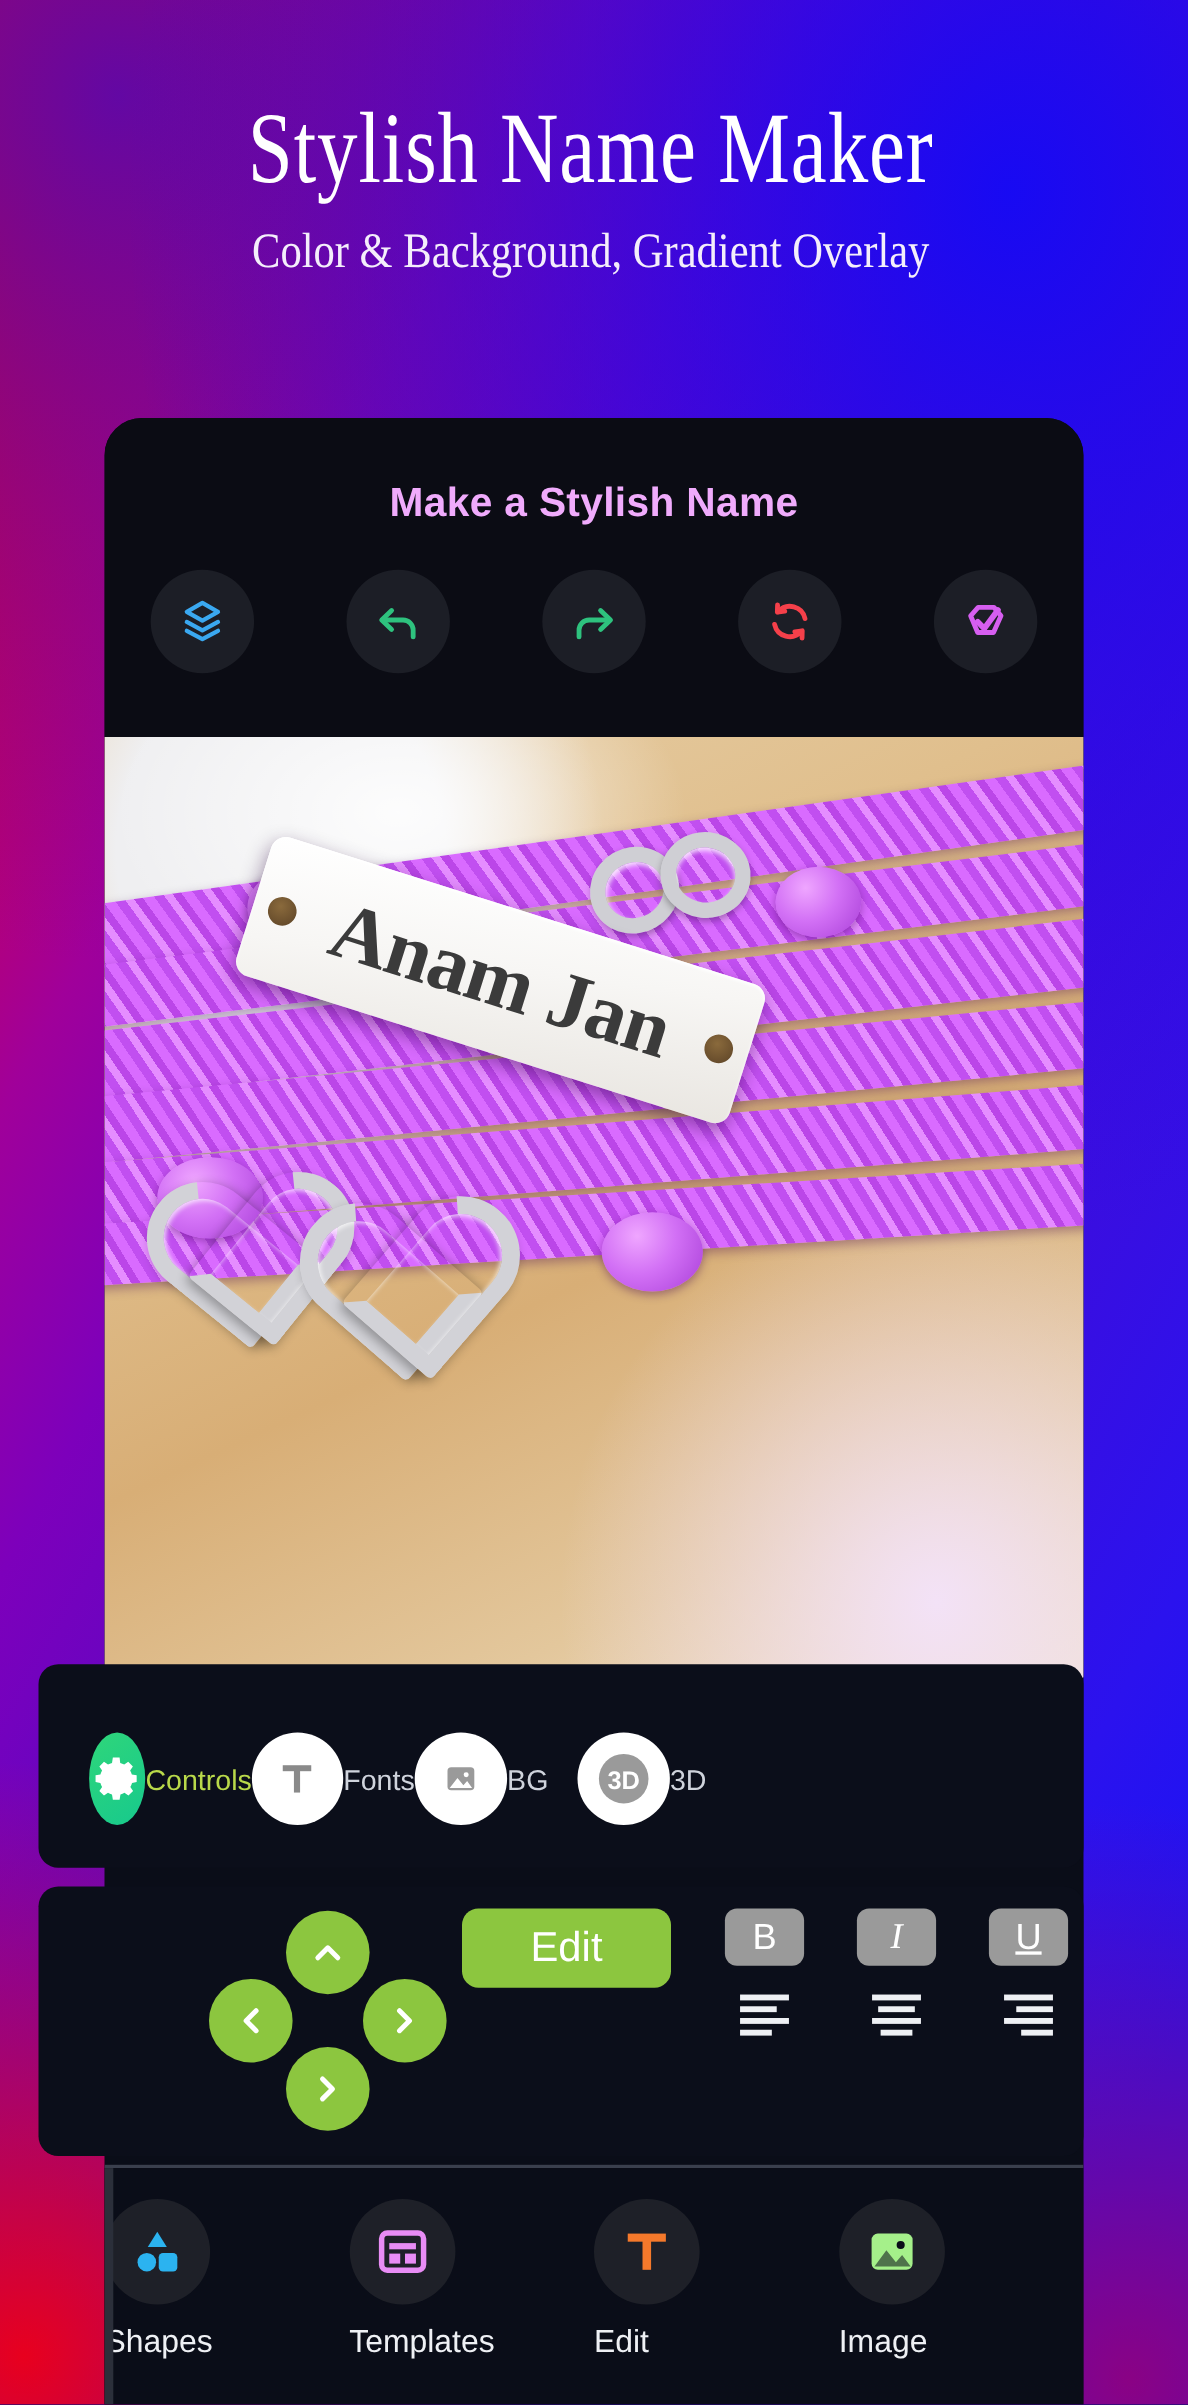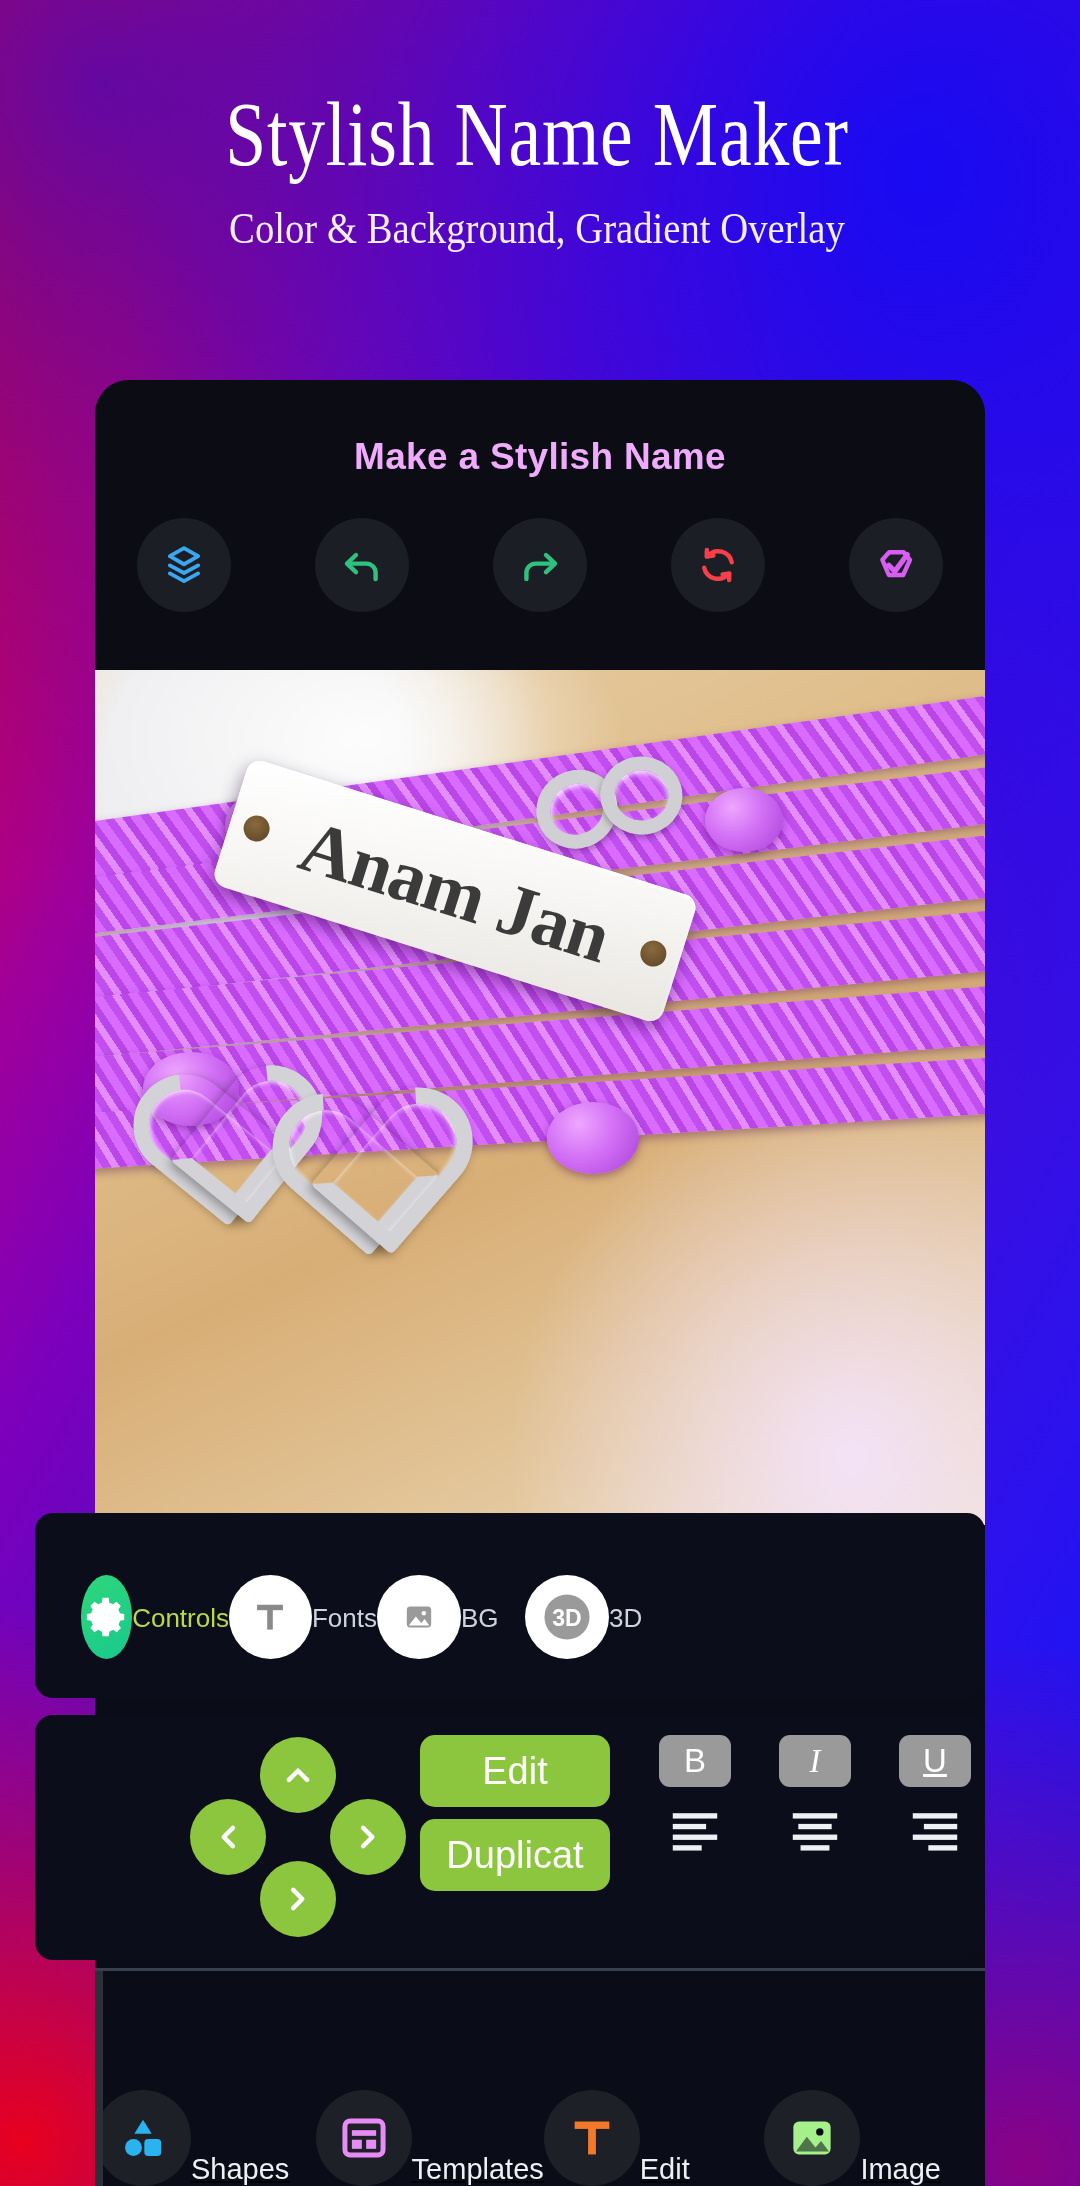--- a/index.html
+++ b/index.html
@@ -225,21 +225,21 @@
   }
   .style-btn.it { font-family:"Liberation Serif", serif; font-style:italic; }
   .style-btn.un { text-decoration:underline; }
   .align-ic { width:56px; height:40px; }
   
   #bottom-sep { position:absolute; left:0; top:1588px; width:890px; height:3px; background:#3a3f4d; z-index:7; }
   #bottom-nav {
     position:absolute; left:0; top:1591px; width:890px; height:215px;
     background:#0a0d18; display:flex; padding-top:28px; z-index:7;
   }
-  .nav-item { flex:1; display:flex; flex-direction:row; align-items:flex-end;text-decoration:underline; }
+  .nav-item { flex:1; display:flex; flex-direction:column; align-items:flex-start; }
   .nav-ic {
     width:96px; height:96px; border-radius:50%;
     background:#1e2028; display:flex; align-items:center; justify-content:center;
   }
   .nav-lbl { margin-top:18px; font-size:29px; color:#eef0f4; }
   #side-strip { position:absolute; left:0; top:1591px; width:8px; height:215px; background:#2b2f3a; z-index:9; }
 </style>
 </head>
 <body>
 
@@ -465,21 +465,20 @@
       </div>
       <div class="dbtn" id="d-down">
         <svg class="chev" viewBox="0 0 24 24">
           <path d="M8.6 5.6 15 12l-6.4 6.4" fill="none" stroke="#ffffff" stroke-width="3.2" stroke-linecap="round" stroke-linejoin="round"></path>
         </svg>
       </div>
     </div>
 
     <div id="ed-col">
       <div class="green-btn" id="btn-edit">Edit</div>
-      <div class="green-btn" id="btn-duplicate">Duplicat</div>
     </div>
 
     <div id="fmt-grid">
       <div id="fmt-row1">
         <div class="fmt-cell">
           <div class="style-btn">B</div>
         </div>
         <div class="fmt-cell">
           <div class="style-btn it">I</div>
         </div>

